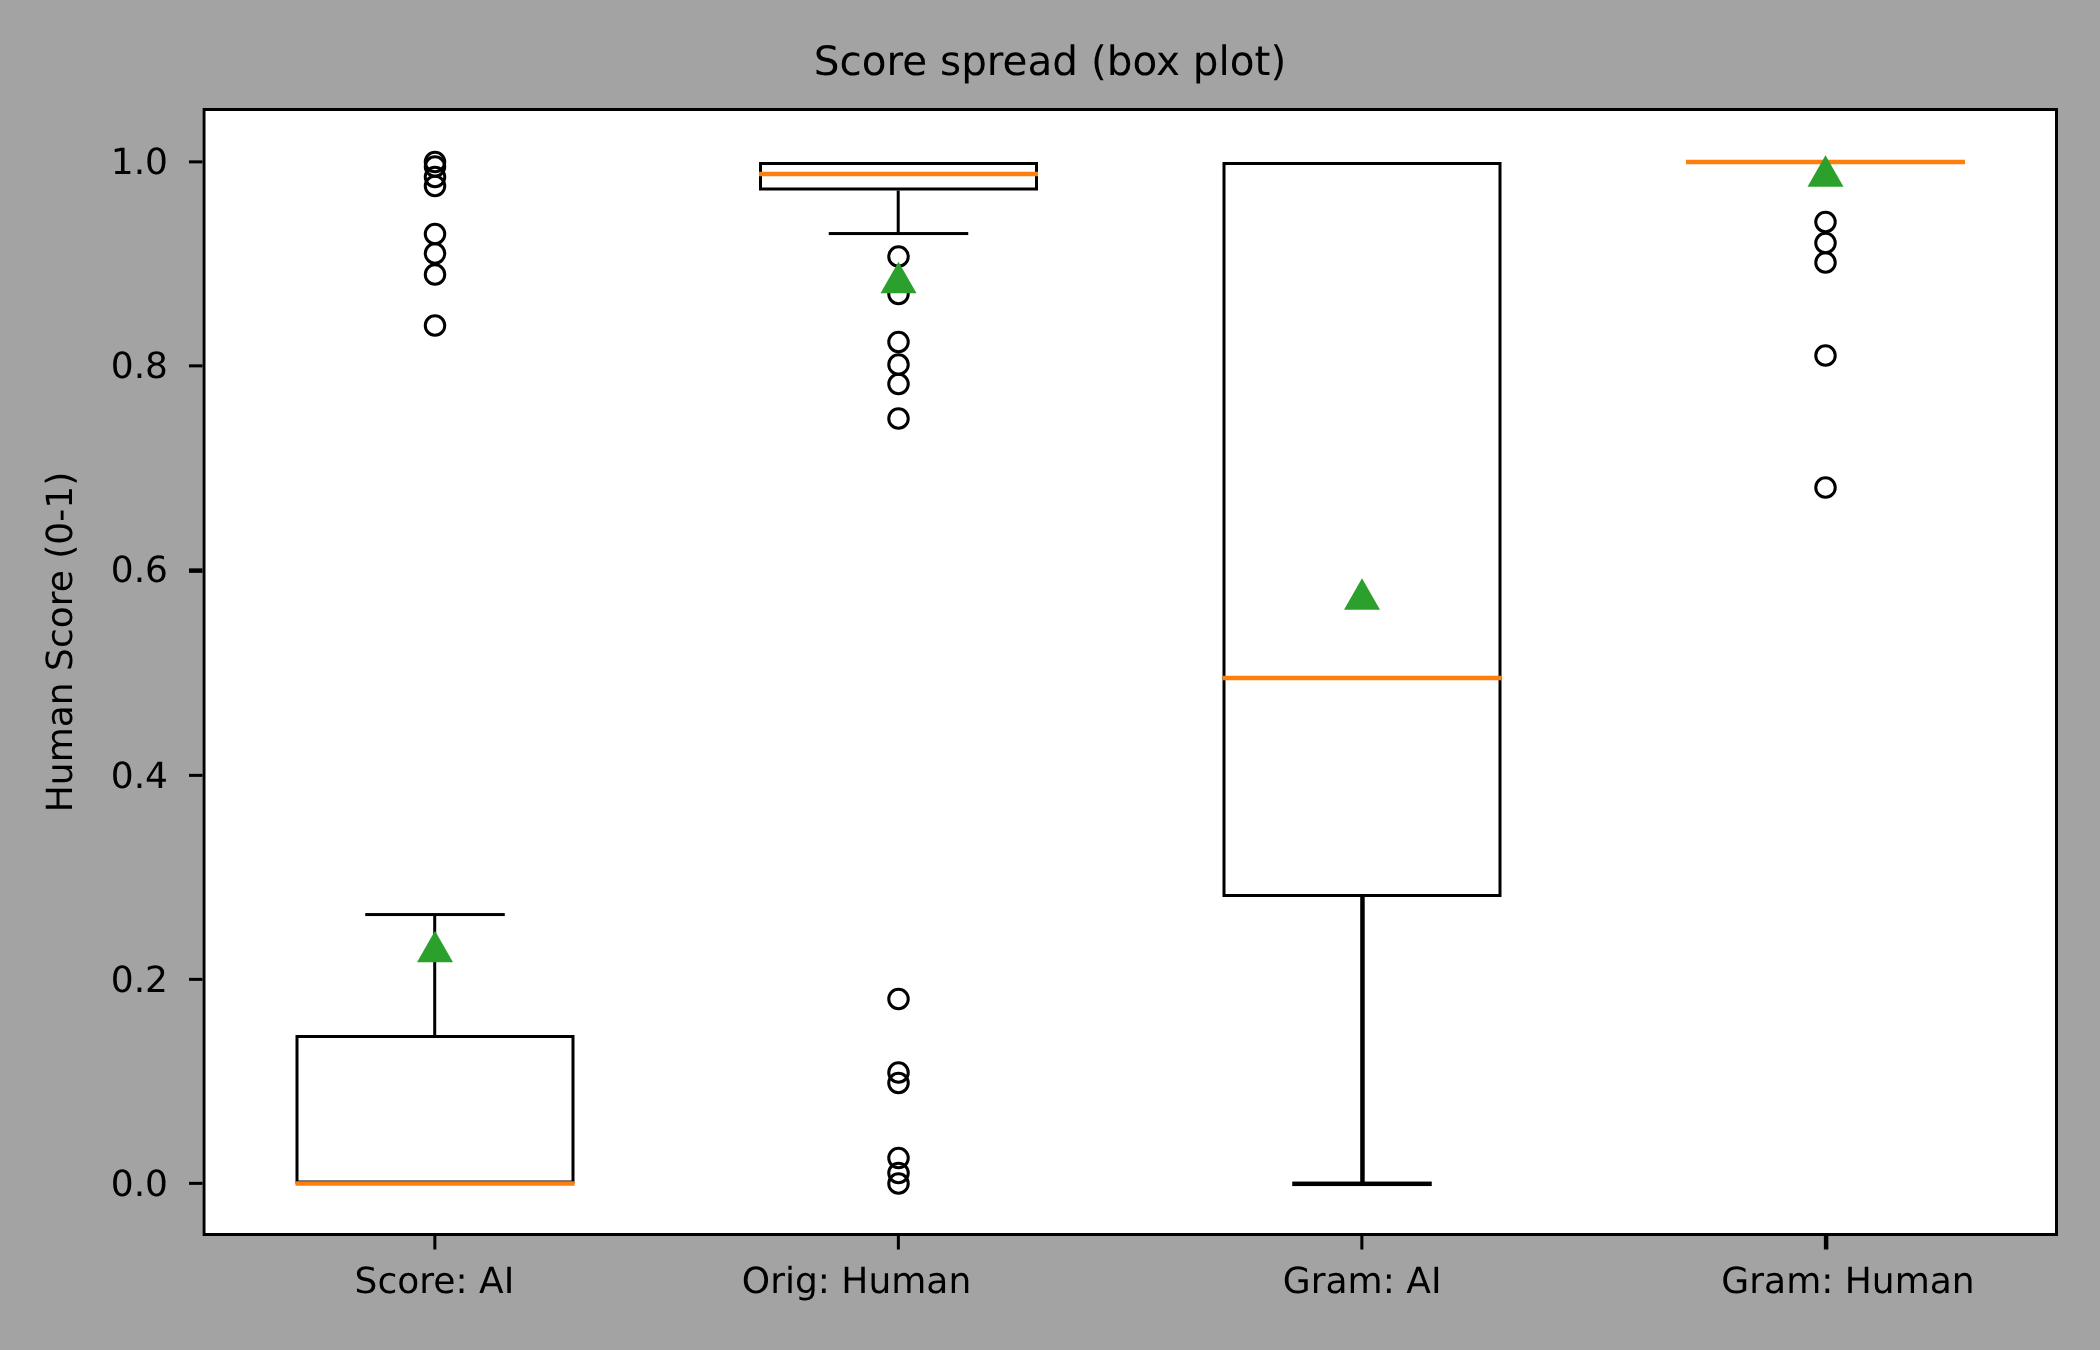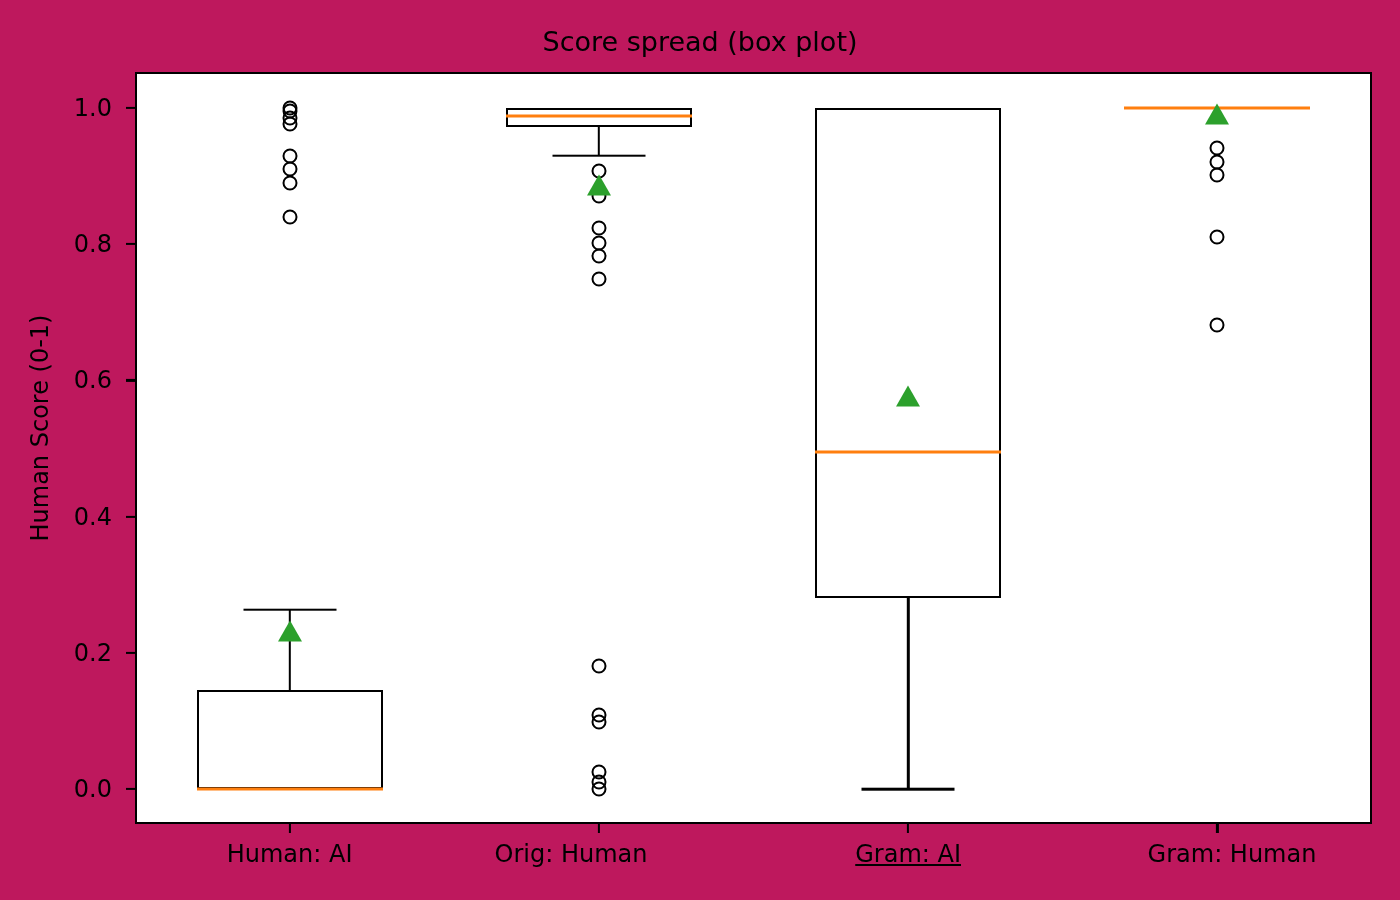--- a/index.html
+++ b/index.html
@@ -4,21 +4,21 @@
 <style>
   html, body {
     margin: 0;
     padding: 0;
     background: #ffffff;
   }
   #root {
     position: relative;
     width: 1400px;
     height: 900px;
-    background: #be185d;
+    background: #a3a3a3;
     font-family: "DejaVu Sans", sans-serif;
     overflow: hidden;
   }
   #chart-title {
     position: absolute;
     left: 0;
     top: 26px;
     width: 1400px;
     text-align: center;
     font-size: 27px;
@@ -144,25 +144,25 @@
       <div class="y-tick-label" style="top: 652.8px;">0.2</div>
       <div class="y-tick-mark" style="top: 516.6px;"></div>
       <div class="y-tick-label" style="top: 516.6px;">0.4</div>
       <div class="y-tick-mark" style="top: 380.4px;"></div>
       <div class="y-tick-label" style="top: 380.4px;">0.6</div>
       <div class="y-tick-mark" style="top: 244.2px;"></div>
       <div class="y-tick-label" style="top: 244.2px;">0.8</div>
       <div class="y-tick-mark" style="top: 108px;"></div>
       <div class="y-tick-label" style="top: 108px;">1.0</div>
       <div class="x-tick-mark" style="left: 289.625px;"></div>
-      <div class="x-tick-label" style="left: 289.625px;">Human: AI</div>
+      <div class="x-tick-label" style="left: 289.625px;">Score: AI</div>
       <div class="x-tick-mark" style="left: 598.875px;"></div>
       <div class="x-tick-label" style="left: 571px;">Orig: Human</div>
       <div class="x-tick-mark" style="left: 908.125px;"></div>
-      <div class="x-tick-label" style="left: 908.125px; text-decoration: underline;">Gram: AI</div>
+      <div class="x-tick-label" style="left: 908.125px;">Gram: AI</div>
       <div class="x-tick-mark" style="left: 1217.38px;"></div>
       <div class="x-tick-label" style="left: 1232px;">Gram: Human</div>
     </div>
 
   <div id="series-layer">
       <div>
         <div class="whisker-vline" style="left: 289.625px; top: 609.897px; height: 80.358px;"></div>
         <div class="whisker-cap" style="left: 289.625px; top: 609.897px; width: 93px;"></div>
         <div class="box-rect" style="left: 196.625px; top: 690.255px; width: 186px; height: 98.745px;"></div>
         <div class="median-line" style="left: 196.625px; top: 789px; width: 186px;"></div>

